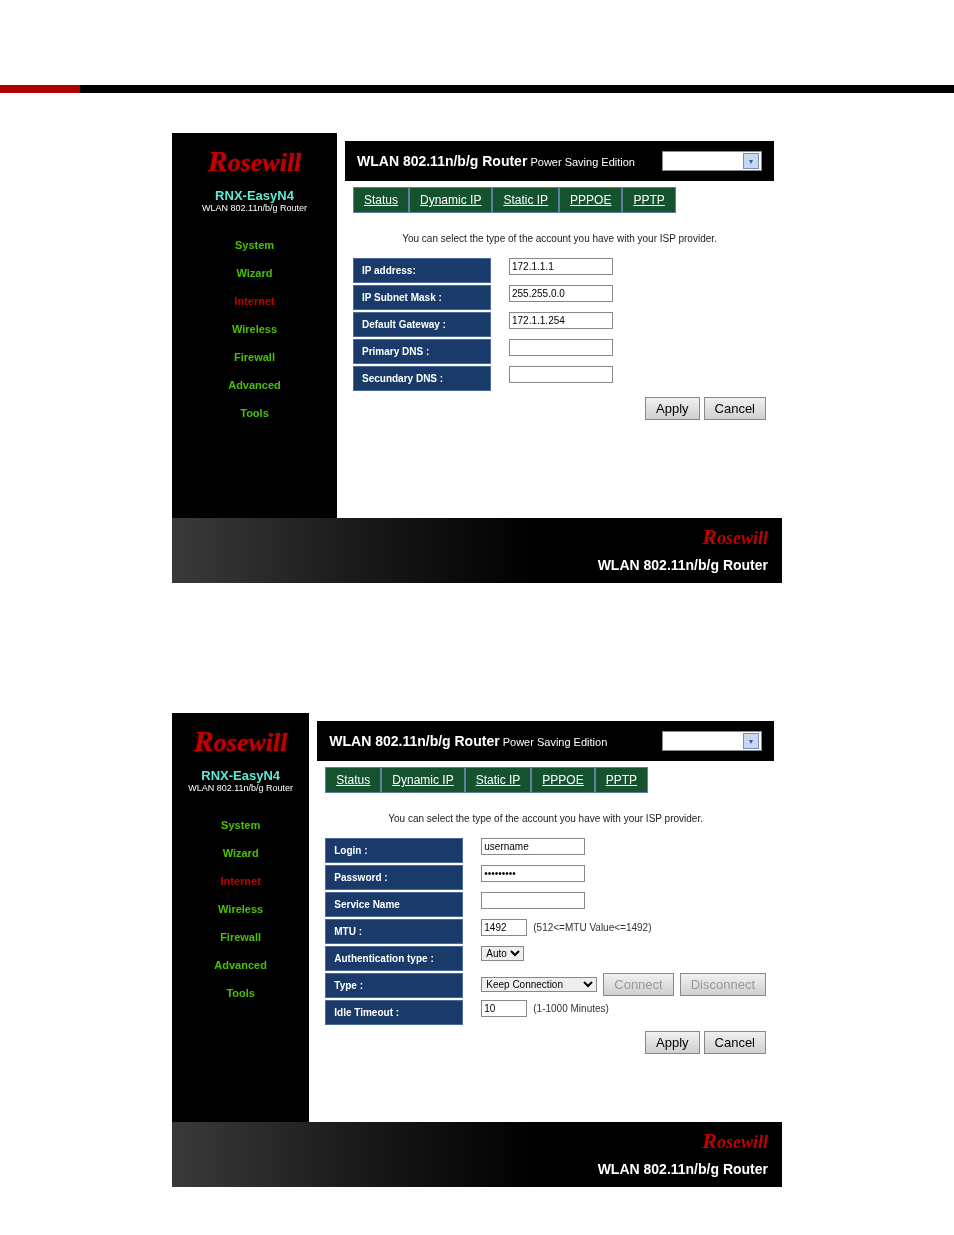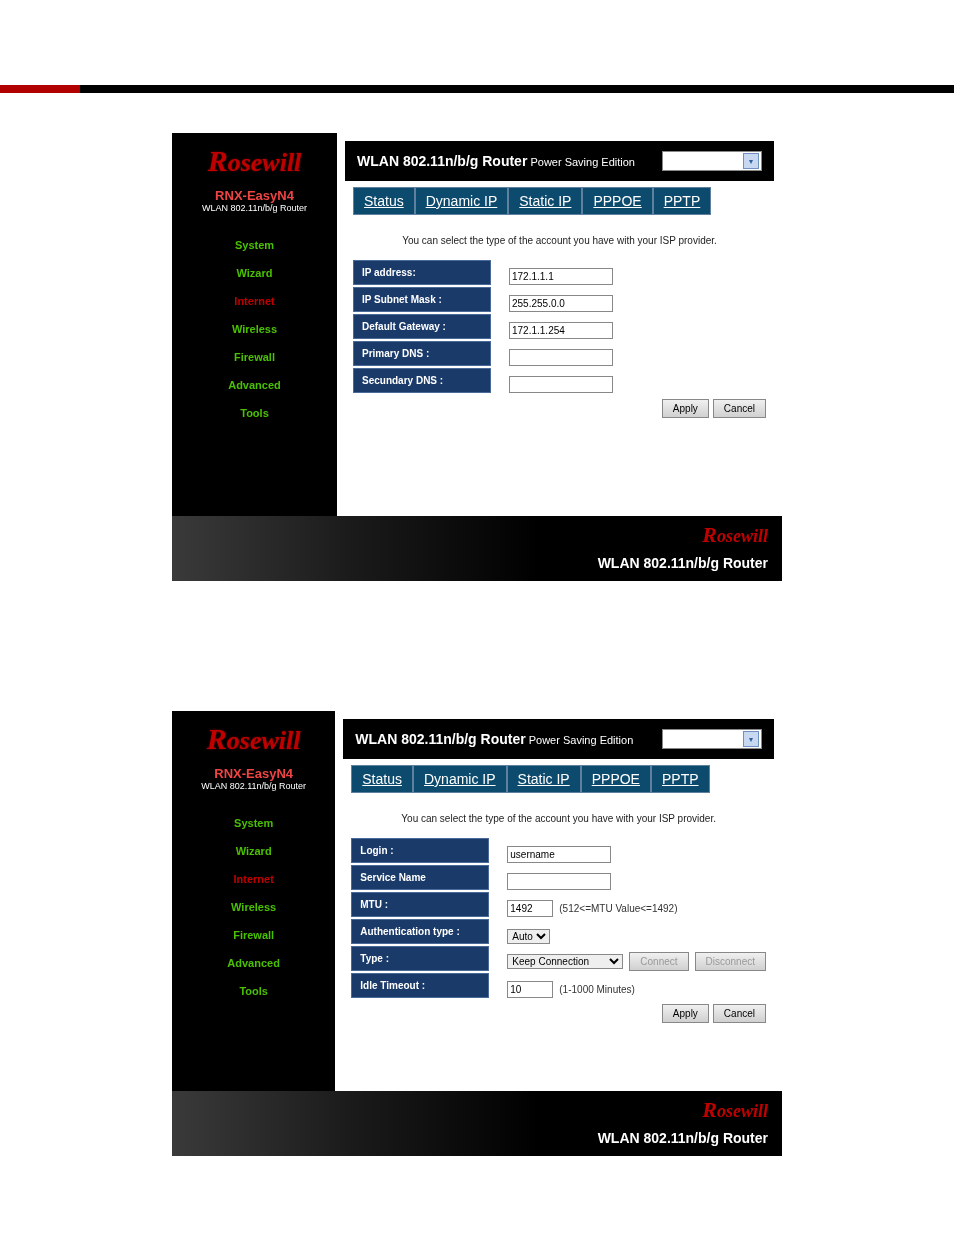--- a/index.html
+++ b/index.html
@@ -6,43 +6,43 @@
 .page{width:954px;margin:0 auto}
 .topbar{height:8px;background:#000;margin-top:85px;margin-bottom:40px;display:flex}
 .topbar .red{width:80px;background:#b00000}
 .topbar .rest{flex:1;background:#000}
 .router-panel{width:610px;margin:0 auto 130px auto;background:#000;position:relative}
 .panel-row{display:flex}
 .sidebar{width:165px;background:#000;text-align:center;padding-top:5px}
 .logo{width:130px;height:45px;margin:0 auto 5px auto;display:flex;align-items:center;justify-content:center}
 .logo-text{font-family:cursive,'Brush Script MT';font-size:26px;font-style:italic;font-weight:bold;color:#c00000;text-shadow:0 0 2px #800000}
 .logo-r{color:#c00000;font-size:30px}
-.model{color:#ef4444;font-weight:bold;font-size:13px}
+.model{color:#5eead4;font-weight:bold;font-size:13px}
 .model-sub{color:#fff;font-size:9px;margin-bottom:18px}
 .nav-item{color:#4ac000;font-weight:bold;font-size:11px;padding:8px 0;cursor:pointer}
 .nav-item.sel{color:#c00000;font-weight:bold}
 .main{flex:1;background:#fff;padding:8px}
 .header{background:#000;color:#fff;padding:10px 12px;display:flex;align-items:center;justify-content:space-between}
 .header-title{font-size:14px;font-weight:bold}
 .header-sub{font-weight:normal;font-size:11px}
 .mode-select{font-size:10px;background:#fff;border:1px solid #888;padding:1px 2px;display:flex;align-items:center}
 .mode-select .dd{width:14px;height:14px;background:#c8d8f0;margin-left:4px;display:flex;align-items:center;justify-content:center;color:#3060a0;font-size:8px;border:1px solid #7090c0}
 .content{background:#fff;padding:0 8px 20px 8px}
 .tabs{display:flex;margin-top:6px}
-.tab{background:#0c4a6e;color:#fff;font-size:14px;padding:5px 10px;border:1px solid #6080a0;cursor:pointer;text-decoration:underline}
+.tab{background:#14532d;color:#fff;font-size:12px;padding:5px 10px;border:1px solid #6080a0;cursor:pointer;text-decoration:underline}
 .tab + .tab{margin-left:0}
 .desc{font-size:10px;color:#222;text-align:center;margin:20px 0 14px 0}
-.form-row{display:flex;align-items:flex-end;margin-bottom:2px}
+.form-row{display:flex;align-items:flex-start;margin-bottom:2px}
 .form-label{background:#1a3a6a;color:#fff;font-weight:bold;font-size:10px;padding:6px 8px;width:120px;border:1px solid #4a6a9a}
 .form-field{margin-left:18px;display:flex;align-items:center;gap:6px}
 .form-field input[type=text],.form-field input[type=password]{width:98px;font-size:10px;padding:2px;border:1px solid #888}
 .form-field select{font-size:10px;border:1px solid #888}
 .hint{font-size:10px;color:#333}
 .btn-row{display:flex;justify-content:flex-end;gap:4px;margin-top:6px}
-.btn{background:linear-gradient(#f0f0f0,#d0d0d0);border:1px solid #888;font-size:10px;padding:3px 10px;cursor:pointer}
+.btn{background:linear-gradient(#f0f0f0,#d0d0d0);border:1px solid #888;font-size:13px;padding:3px 10px;cursor:pointer}
 .btn.dis{color:#999;cursor:default}
 .footer{background:#000;height:65px;position:relative}
 .footer-grad{position:absolute;left:0;top:0;width:100%;height:100%;background:linear-gradient(90deg,#3a3a3a 0%,#1a1a1a 30%,#000 60%)}
 .footer-logo{position:absolute;right:14px;top:6px;font-family:cursive;font-style:italic;font-size:18px;color:#c00000;font-weight:bold}
 .footer-logo-r{font-size:22px}
 .footer-text{position:absolute;right:14px;bottom:10px;color:#fff;font-weight:bold;font-size:14px}
 </style>
 </head>
 <body>
 
@@ -171,20 +171,26 @@
           </div>
           <div class="desc">You can select the type of the account you have with your ISP provider.</div>
 
           <div class="form-row">
             <div class="form-label">Login :</div>
             <div class="form-field">
                 <input type="text" value="username" style="">
               </div>
           </div>
           <div class="form-row">
+            <div class="form-label">Password :</div>
+            <div class="form-field">
+                <input type="password" value="•••••••••" style="">
+              </div>
+          </div>
+          <div class="form-row">
             <div class="form-label">Service Name</div>
             <div class="form-field">
                 <input type="text" value="" style="">
               </div>
           </div>
           <div class="form-row">
             <div class="form-label">MTU :</div>
             <div class="form-field">
               <input type="text" style="width: 40px;" value="1492">
               <span class="hint">(512&lt;=MTU Value&lt;=1492)</span>

